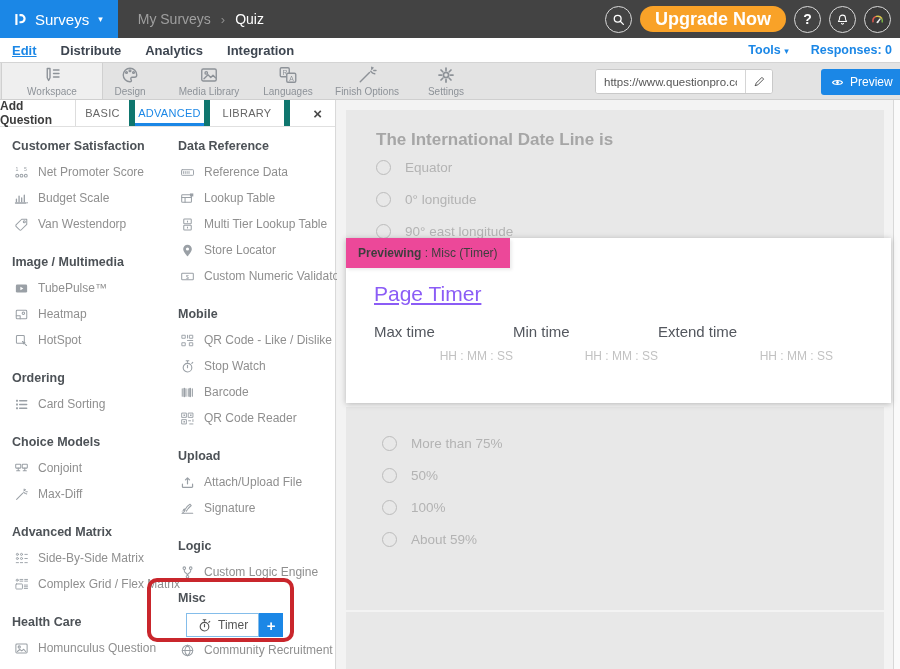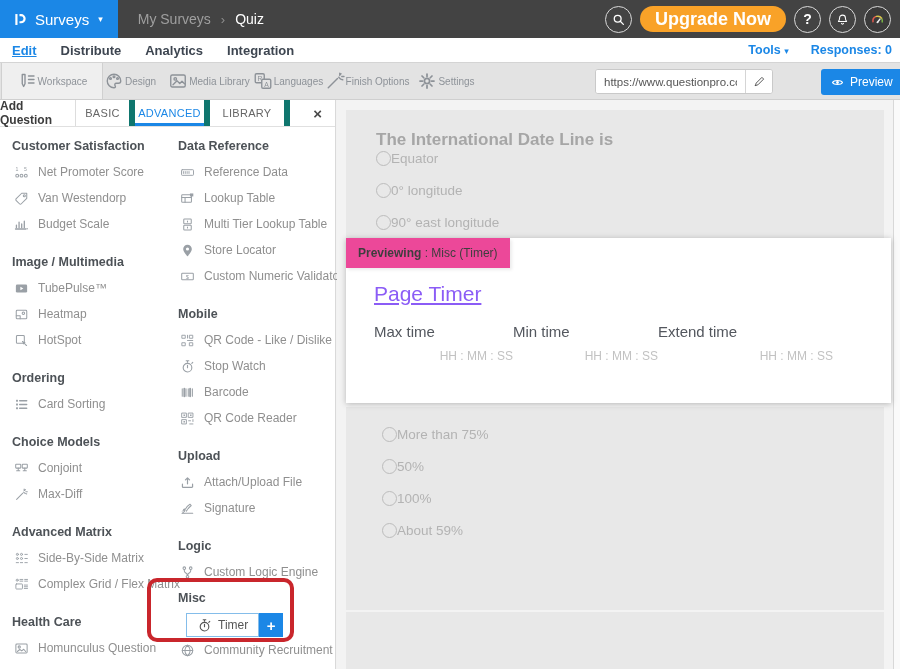--- a/index.html
+++ b/index.html
@@ -24,21 +24,21 @@
   
   .navbar{position:absolute;left:0;top:38px;width:100%;height:24px;background:#fff;display:flex;align-items:center;padding-left:12px;}
   .nav-tab{margin-right:24px;font-size:13px;font-weight:700;color:#3d4550;cursor:pointer;}
   .nav-tab.active{color:#1b87e6;text-decoration:underline;}
   .nav-right{margin-left:auto;display:flex;align-items:center;gap:22px;padding-right:8px;font-size:12.5px;font-weight:700;color:#1b87e6;}
   .tools{cursor:pointer;}
   .tools .caret{font-size:9px;}
 
   
   .toolbar{position:absolute;left:0;top:62px;width:100%;height:38px;background:#e3e3e3;border-top:1px solid #d4d4d4;border-bottom:1px solid #cfcfcf;}
-  .tb-item{position:absolute;top:0;height:100%;display:flex;flex-direction:row;align-items:center;justify-content:center;gap:1px;cursor:pointer;color:#8d9298;}
+  .tb-item{position:absolute;top:0;height:100%;display:flex;flex-direction:column;align-items:center;justify-content:center;gap:1px;cursor:pointer;color:#8d9298;}
   .tb-item.active{background:#efefef;border-left:1px solid #d0d0d0;border-right:1px solid #d0d0d0;}
   .tb-label{font-size:10px;color:#8d9298;white-space:nowrap;}
   .url-box{position:absolute;left:595px;top:6px;width:178px;height:25px;display:flex;background:#fff;border:1px solid #c9c9c9;border-radius:3px;overflow:hidden;}
   .url-box input{flex:1;border:0;outline:0;padding:0 8px;font-size:11.5px;color:#555;min-width:0;}
   .pencil-btn{width:27px;border-left:1px solid #d5d5d5;display:flex;align-items:center;justify-content:center;color:#555;background:#fff;cursor:pointer;}
   .preview-btn{position:absolute;left:821px;top:6px;height:26px;padding:0 10px;background:#1b87e6;border:none;border-radius:3px;color:#fff;font-size:12px;display:flex;align-items:center;gap:6px;cursor:pointer;}
 
   
   .panel{position:absolute;left:0;top:100px;width:336px;height:569px;background:#fff;border-right:1px solid #d9d9d9;}
   .panel-tabs{display:flex;height:27px;border-bottom:1px solid #e0e0e0;align-items:stretch;font-size:11px;}
@@ -68,21 +68,21 @@
 
   
   .main{position:absolute;left:337px;top:100px;right:0;height:569px;background:#f3f3f3;}
   .qcard{position:absolute;left:9px;width:538px;background:#e8e8e8;}
   .qcard1{top:10px;height:128px;}
   .qcard2{top:307px;height:203px;}
   .qcard3{top:512px;height:57px;}
   .q-title{padding:20px 0 0 30px;font-size:17px;color:#a6a6a6;}
   #q1-options{margin:1px 0 0 30px;}
   #q2-options{margin:20px 0 0 36px;}
-  .opt-row{height:32px;display:flex;}
+  .opt-row{height:32px;display:flex;align-items:center;gap:14px;}
   .radio{width:15px;height:15px;border-radius:50%;border:1.5px solid #bcbcbc;}
   .opt-label{font-size:13.5px;color:#b3b3b3;}
   .overlay{position:absolute;left:9px;top:138px;width:545px;height:165px;background:#fff;box-shadow:0 1px 6px rgba(0,0,0,.25);z-index:4;}
   .badge{position:absolute;left:0;top:0;height:30px;display:flex;align-items:center;background:#ec4899;padding:0 12px;font-size:12px;color:#3e3e3e;box-shadow:2px 2px 3px rgba(0,0,0,.08);white-space:pre;}
   .badge b{font-weight:700;}
   .pt-title{padding:44px 0 0 28px;font-size:21px;color:#8b5cf6;text-decoration:underline;}
   .fields{display:flex;padding:17px 0 0 28px;}
   .t-label{font-size:15px;color:#53575e;}
   .t-ph{margin-top:9px;font-size:12px;color:#c2c2c2;text-align:right;cursor:text;}
   .scroll-strip{position:absolute;right:0;top:0;width:7px;height:100%;background:#fafafa;border-left:1px solid #d8d8d8;}
@@ -263,36 +263,36 @@
               <text x="10.6" y="6.4" font-size="5.5" stroke="none" fill="currentColor">5</text>
               <circle cx="3.4" cy="11.4" r="1.5"></circle>
               <circle cx="8" cy="11.4" r="1.5"></circle>
               <circle cx="12.6" cy="11.4" r="1.5"></circle>
             </svg>
           </span>
           <span class="q-label">Net Promoter Score</span>
         </div>
         <div class="q-item">
           <span class="icn">
-            <svg viewBox="0 0 16 16" fill="none" stroke="currentColor" stroke-width="1.1" stroke-linecap="round" stroke-linejoin="round">
-              <path d="M2.4 8.2 8.2 2.4h5.4v5.4L7.8 13.6a1.4 1.4 0 0 1-2 0L2.4 10.2a1.4 1.4 0 0 1 0-2Z"></path>
-              <circle cx="11" cy="5" r="1.1"></circle>
-            </svg>
-          </span>
-          <span class="q-label">Van Westendorp</span>
-        </div>
-        <div class="q-item">
-          <span class="icn">
             <svg viewBox="0 0 16 16" fill="none" stroke="currentColor" stroke-width="1.4" stroke-linecap="round" stroke-linejoin="round">
               <path d="M2.6 11.4V8.6M5.4 11.4V5.4M8.2 11.4V7.4M11 11.4V4.4"></path>
               <path d="M1.6 12.8h11"></path>
               <circle cx="14" cy="12.6" r=".8" fill="currentColor" stroke="none"></circle>
             </svg>
           </span>
           <span class="q-label">Budget Scale</span>
+        </div>
+        <div class="q-item">
+          <span class="icn">
+            <svg viewBox="0 0 16 16" fill="none" stroke="currentColor" stroke-width="1.1" stroke-linecap="round" stroke-linejoin="round">
+              <path d="M2.4 8.2 8.2 2.4h5.4v5.4L7.8 13.6a1.4 1.4 0 0 1-2 0L2.4 10.2a1.4 1.4 0 0 1 0-2Z"></path>
+              <circle cx="11" cy="5" r="1.1"></circle>
+            </svg>
+          </span>
+          <span class="q-label">Van Westendorp</span>
         </div>
         <div class="sec-title">Image / Multimedia</div>
         <div class="q-item">
           <span class="icn">
             <svg viewBox="0 0 16 16" fill="none" stroke="currentColor" stroke-width="1" stroke-linecap="round" stroke-linejoin="round">
               <rect x="2" y="3.8" width="12" height="8.4" rx="1.4" fill="currentColor" stroke="none"></rect>
               <path d="M6.8 6.2 10 8 6.8 9.8Z" fill="#fff" stroke="none"></path>
             </svg>
           </span>
           <span class="q-label">TubePulse™</span>

